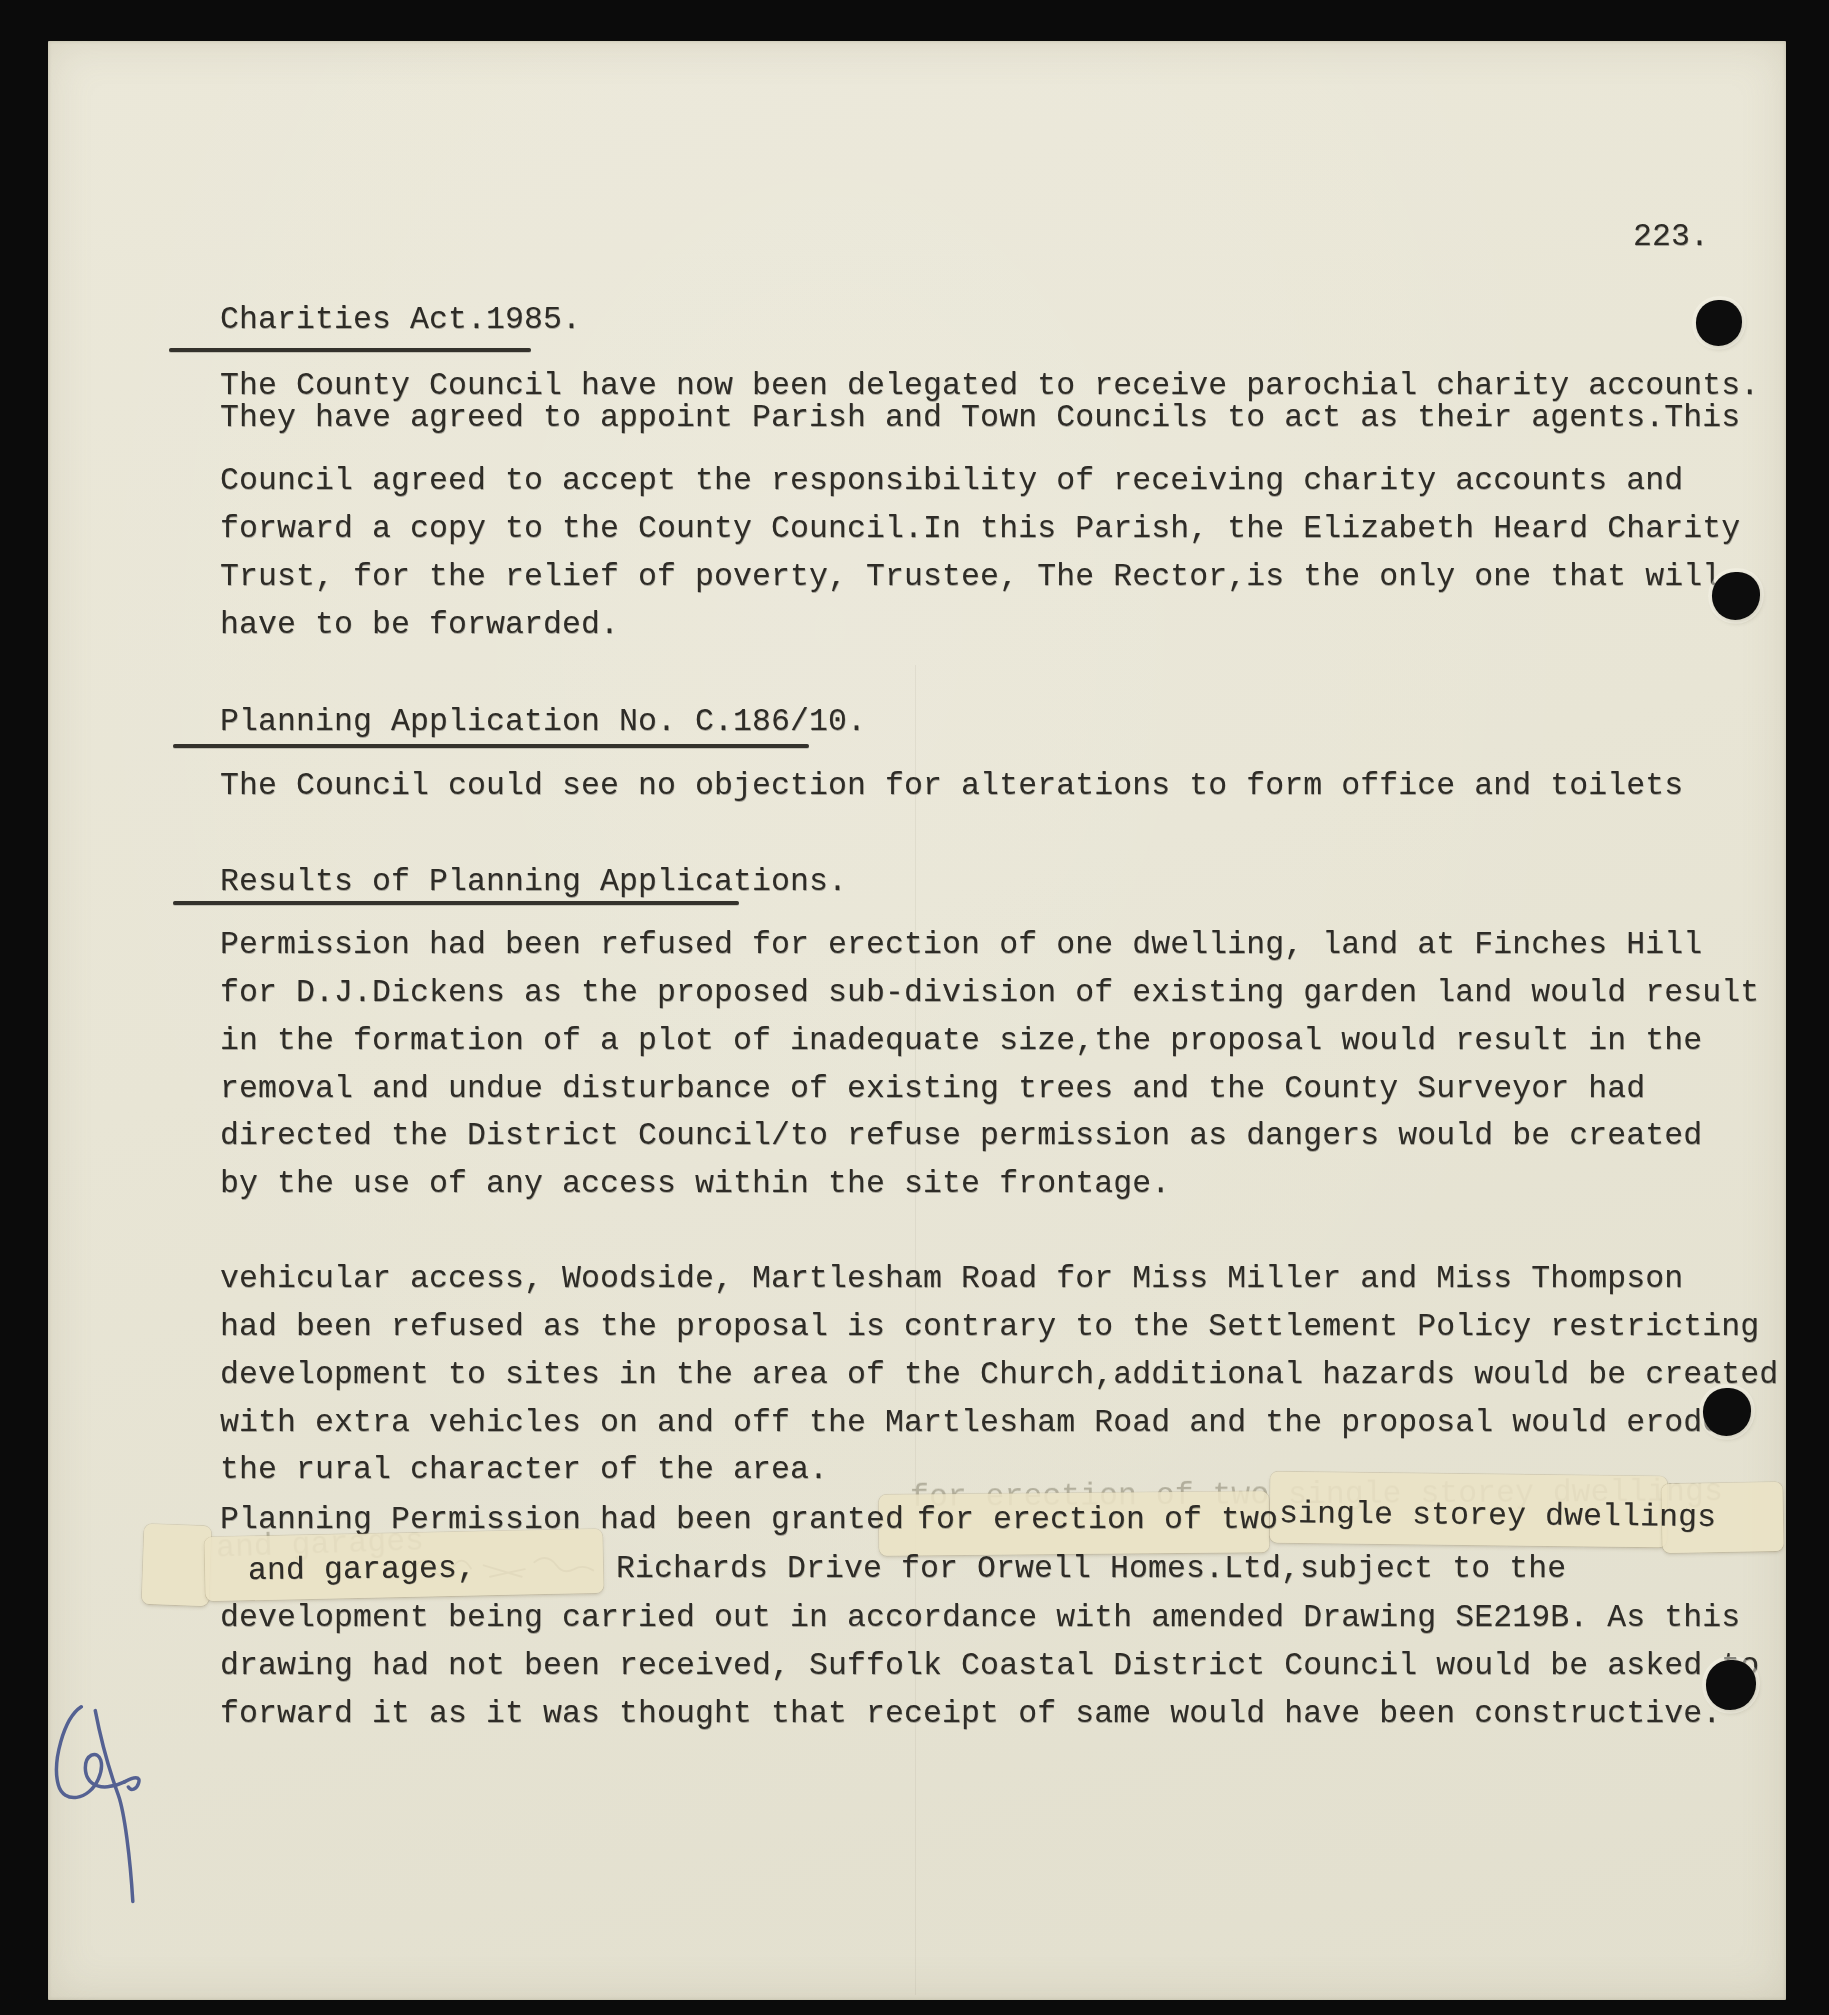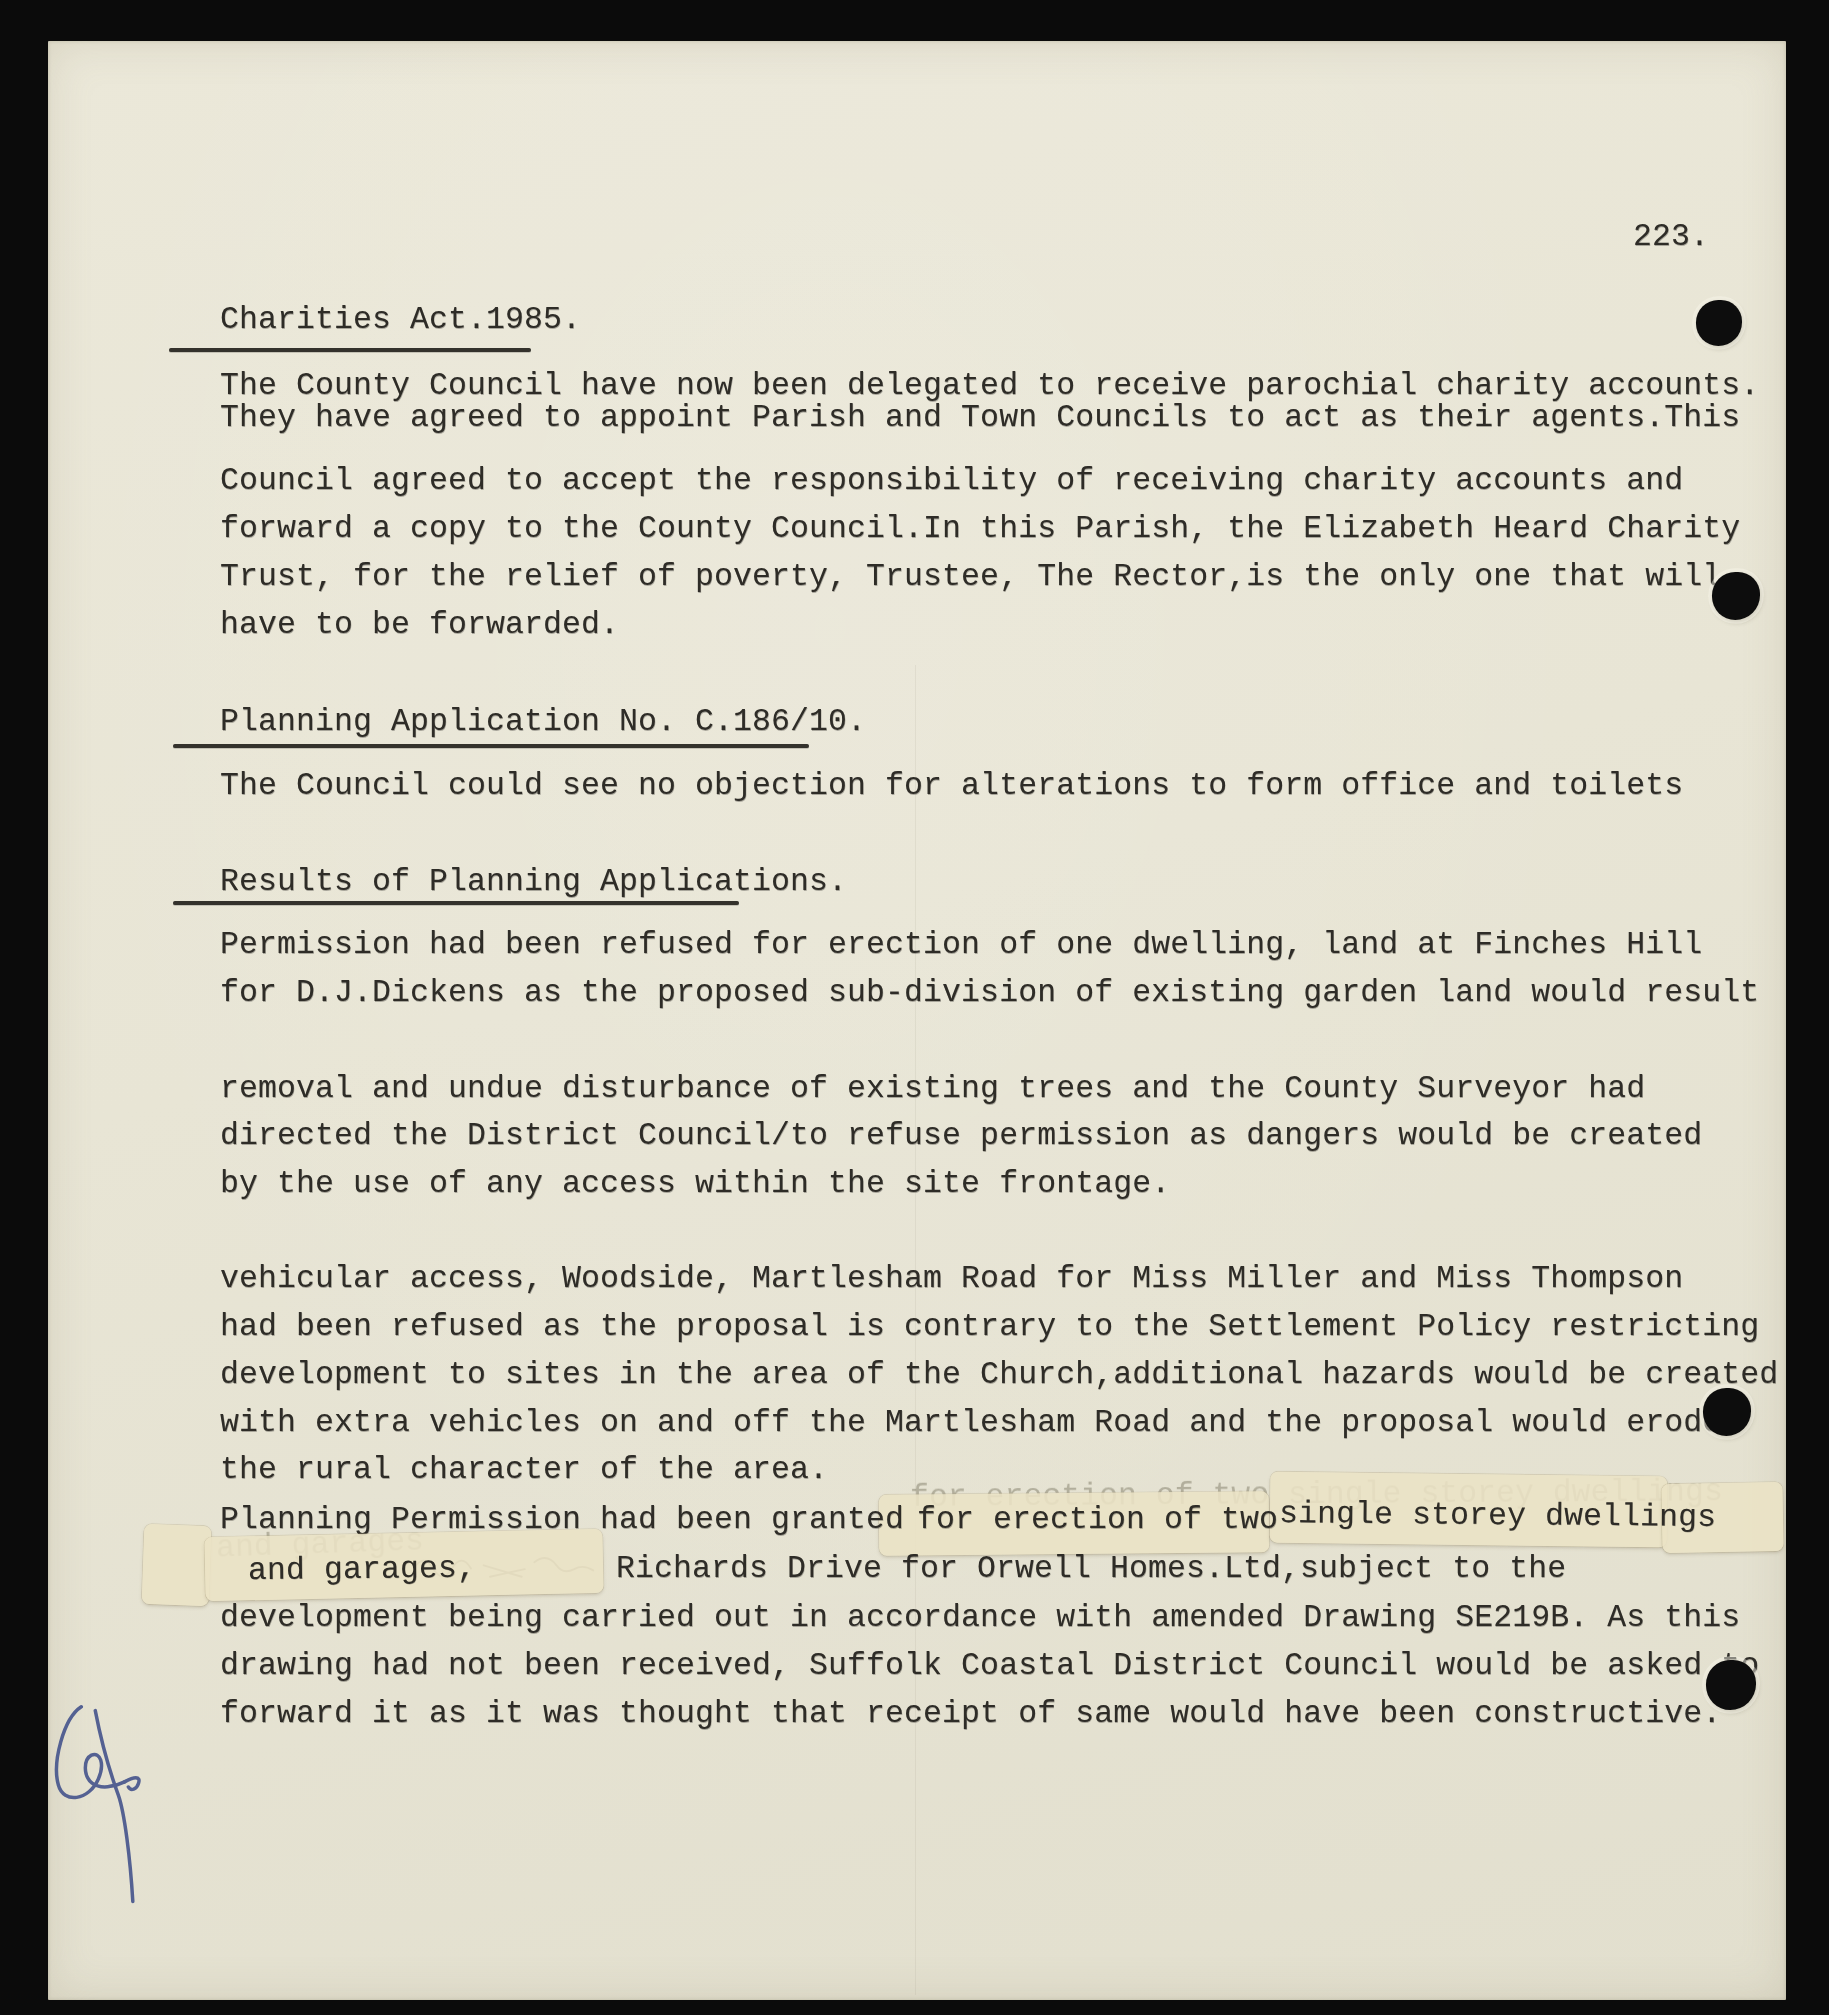--- a/index.html
+++ b/index.html
@@ -53,20 +53,21 @@
     <div class="txt" style="top:662px;">Planning Application No. C.186/10.</div>
     <div class="rule" style="left:125px;top:703px;width:636px;"></div>
 
     <div class="txt" style="top:726px;">The Council could see no objection for alterations to form office and toilets</div>
 
     <div class="txt" style="top:822px;">Results of Planning Applications.</div>
     <div class="rule" style="left:125px;top:860px;width:566px;"></div>
 
     <div class="txt" style="top:885px;">Permission had been refused for erection of one dwelling, land at Finches Hill</div>
     <div class="txt" style="top:933px;">for D.J.Dickens as the proposed sub-division of existing garden land would result</div>
+    <div class="txt" style="top:981px;">in the formation of a plot of inadequate size,the proposal would result in the</div>
     <div class="txt" style="top:1029px;">removal and undue disturbance of existing trees and the County Surveyor had</div>
     <div class="txt" style="top:1076px;">directed the District Council/to refuse permission as dangers would be created</div>
     <div class="txt" style="top:1124px;">by the use of any access within the site frontage.</div>
     <div class="txt" style="top:1219px;">vehicular access, Woodside, Martlesham Road for Miss Miller and Miss Thompson</div>
     <div class="txt" style="top:1267px;">had been refused as the proposal is contrary to the Settlement Policy restricting</div>
     <div class="txt" style="top:1315px;">development to sites in the area of the Church,additional hazards would be created</div>
     <div class="txt" style="top:1363px;">with extra vehicles on and off the Martlesham Road and the proposal would erode</div>
     <div class="txt" style="top:1410px;">the rural character of the area.</div>
 
     <div class="ghost" style="left:862px;top:1435px;transform:rotate(-0.4deg);">for erection of two single storey dwellings</div>

